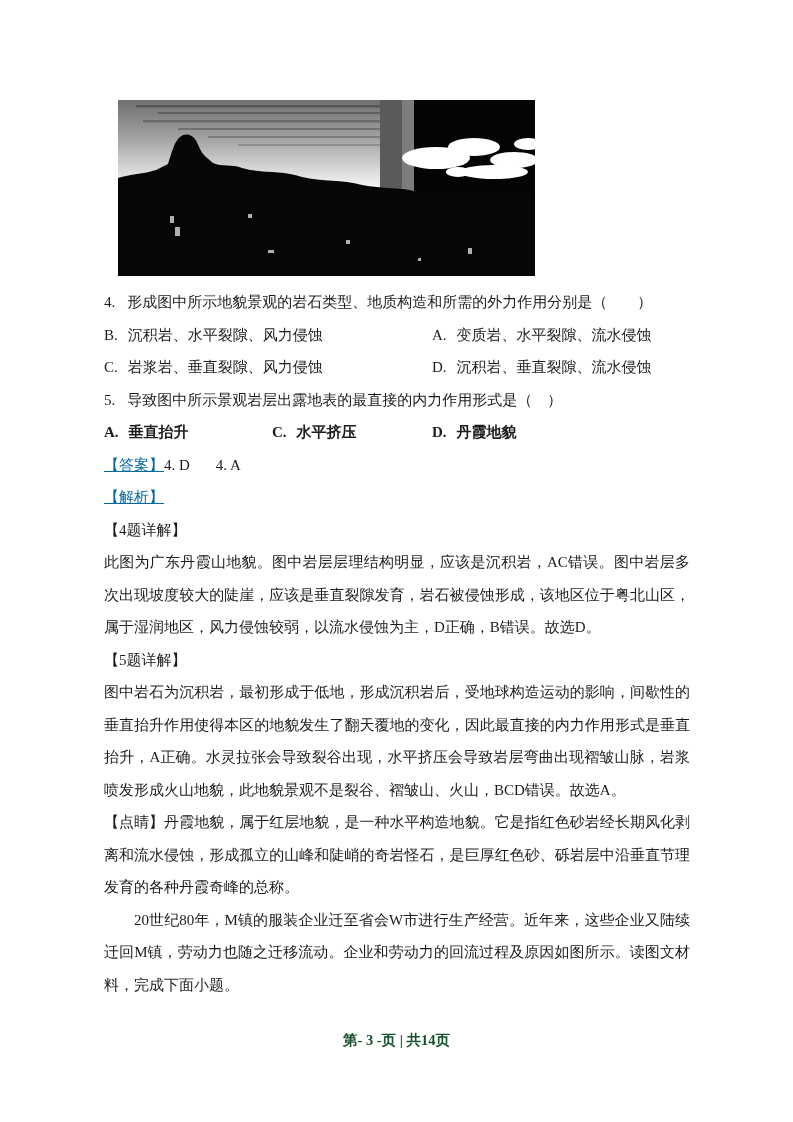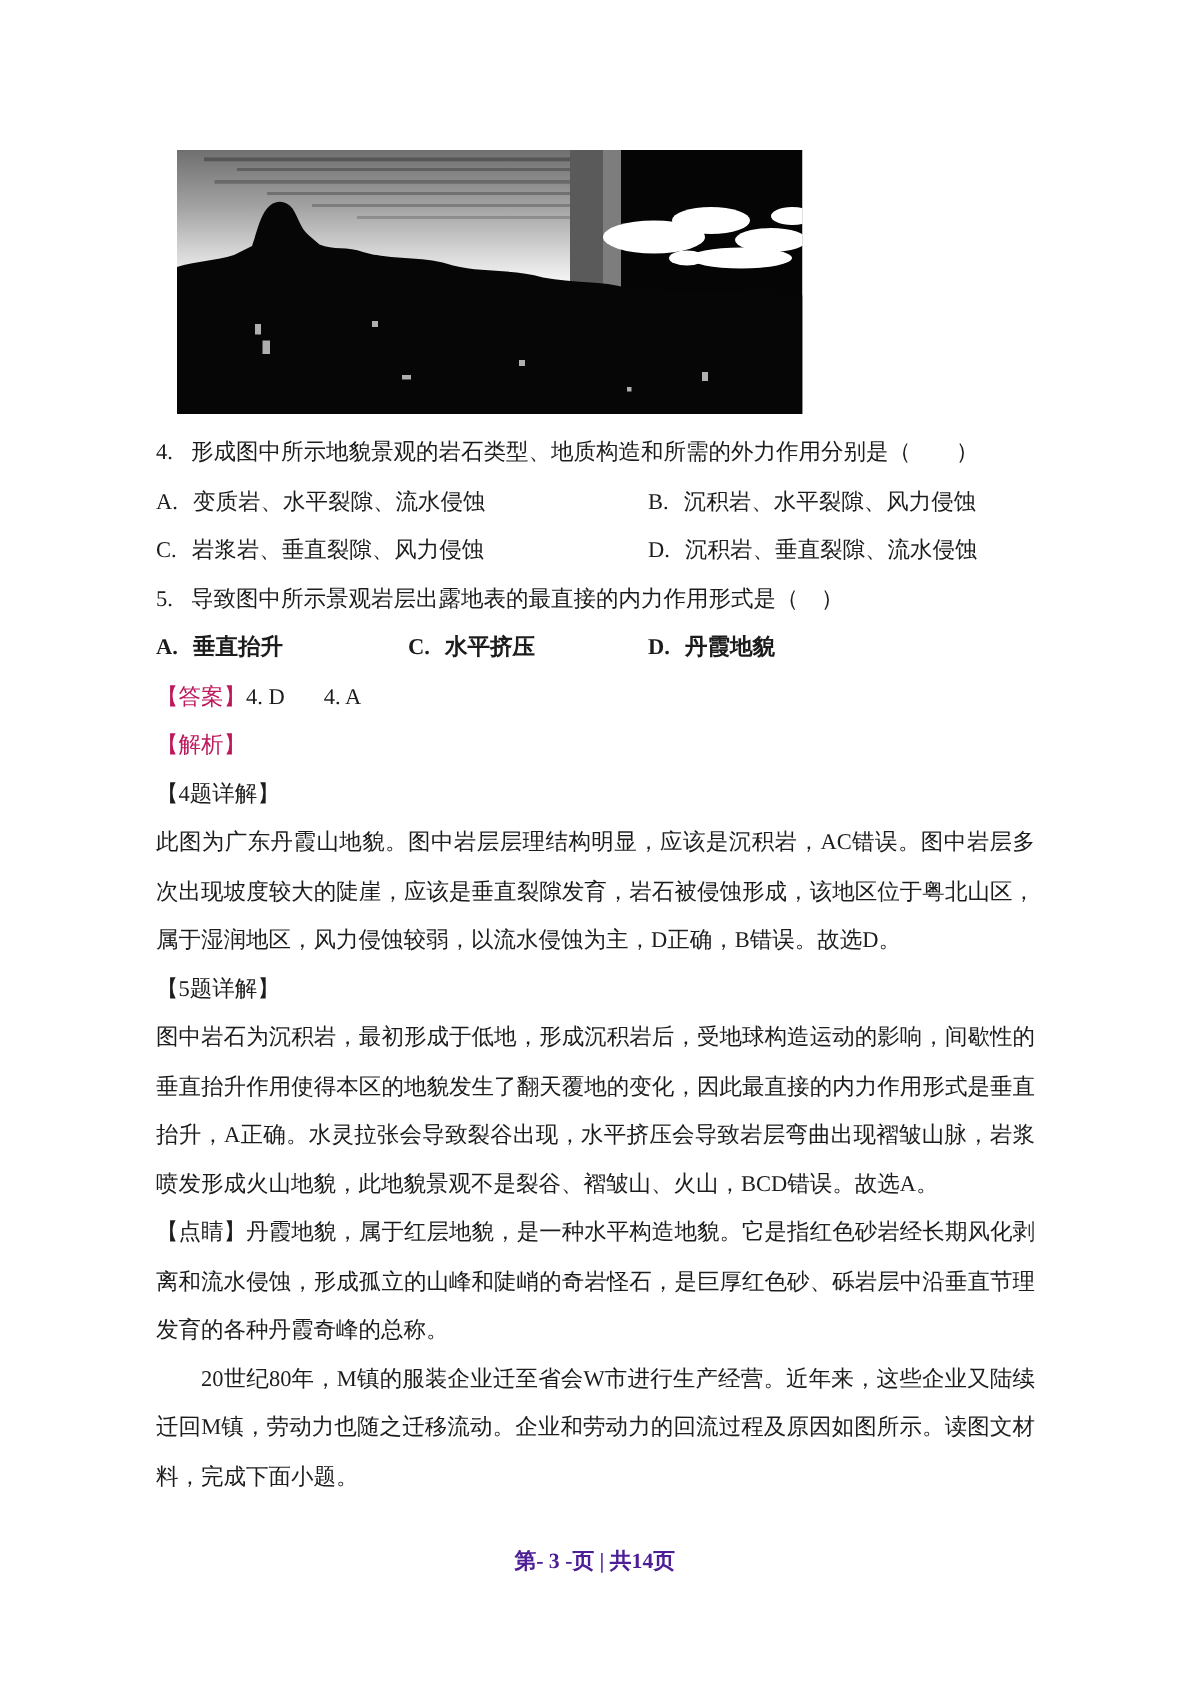--- a/index.html
+++ b/index.html
@@ -35,33 +35,33 @@
   .opt-label { margin-right: 10px; }
   .options-2col {
     display: grid;
     grid-template-columns: 328px auto;
   }
   .options-4col {
     display: grid;
     grid-template-columns: 168px 160px 162px auto;
     font-weight: bold;
   }
-  .blue { color: #be185d; }
+  .blue { color: #0369a1; text-decoration: underline; }
   .answer-gap { display: inline-block; width: 26px; }
   .just { text-align: justify; }
   .material { text-indent: 2em; }
   .footer {
     position: absolute;
     top: 1031px;
     left: 0;
     width: 793px;
     text-align: center;
     font-size: 14.5px;
     font-weight: bold;
-    color: #4c1d95;
+    color: #14532d;
   }
 </style>
 </head>
 <body>
 
 <div class="page">
 
   <div class="photo">
     <svg viewBox="0 0 417 176" preserveAspectRatio="none">
       <defs>
@@ -124,24 +124,24 @@
     </svg>
   </div>
 
   <div class="content">
 
     <p class="stem-row">
       <span class="q-num">4.</span><span>形成图中所示地貌景观的岩石类型、地质构造和所需的外力作用分别是（　　）</span>
     </p>
     <div class="options-2col">
       <div>
-        <span class="opt-label">A.</span><span>变质岩、水平裂隙、流水侵蚀</span>
+        <span class="opt-label">B.</span><span>沉积岩、水平裂隙、风力侵蚀</span>
       </div>
       <div>
-        <span class="opt-label">B.</span><span>沉积岩、水平裂隙、风力侵蚀</span>
+        <span class="opt-label">A.</span><span>变质岩、水平裂隙、流水侵蚀</span>
       </div>
       <div>
         <span class="opt-label">C.</span><span>岩浆岩、垂直裂隙、风力侵蚀</span>
       </div>
       <div>
         <span class="opt-label">D.</span><span>沉积岩、垂直裂隙、流水侵蚀</span>
       </div>
     </div>
 
     <p class="stem-row">

